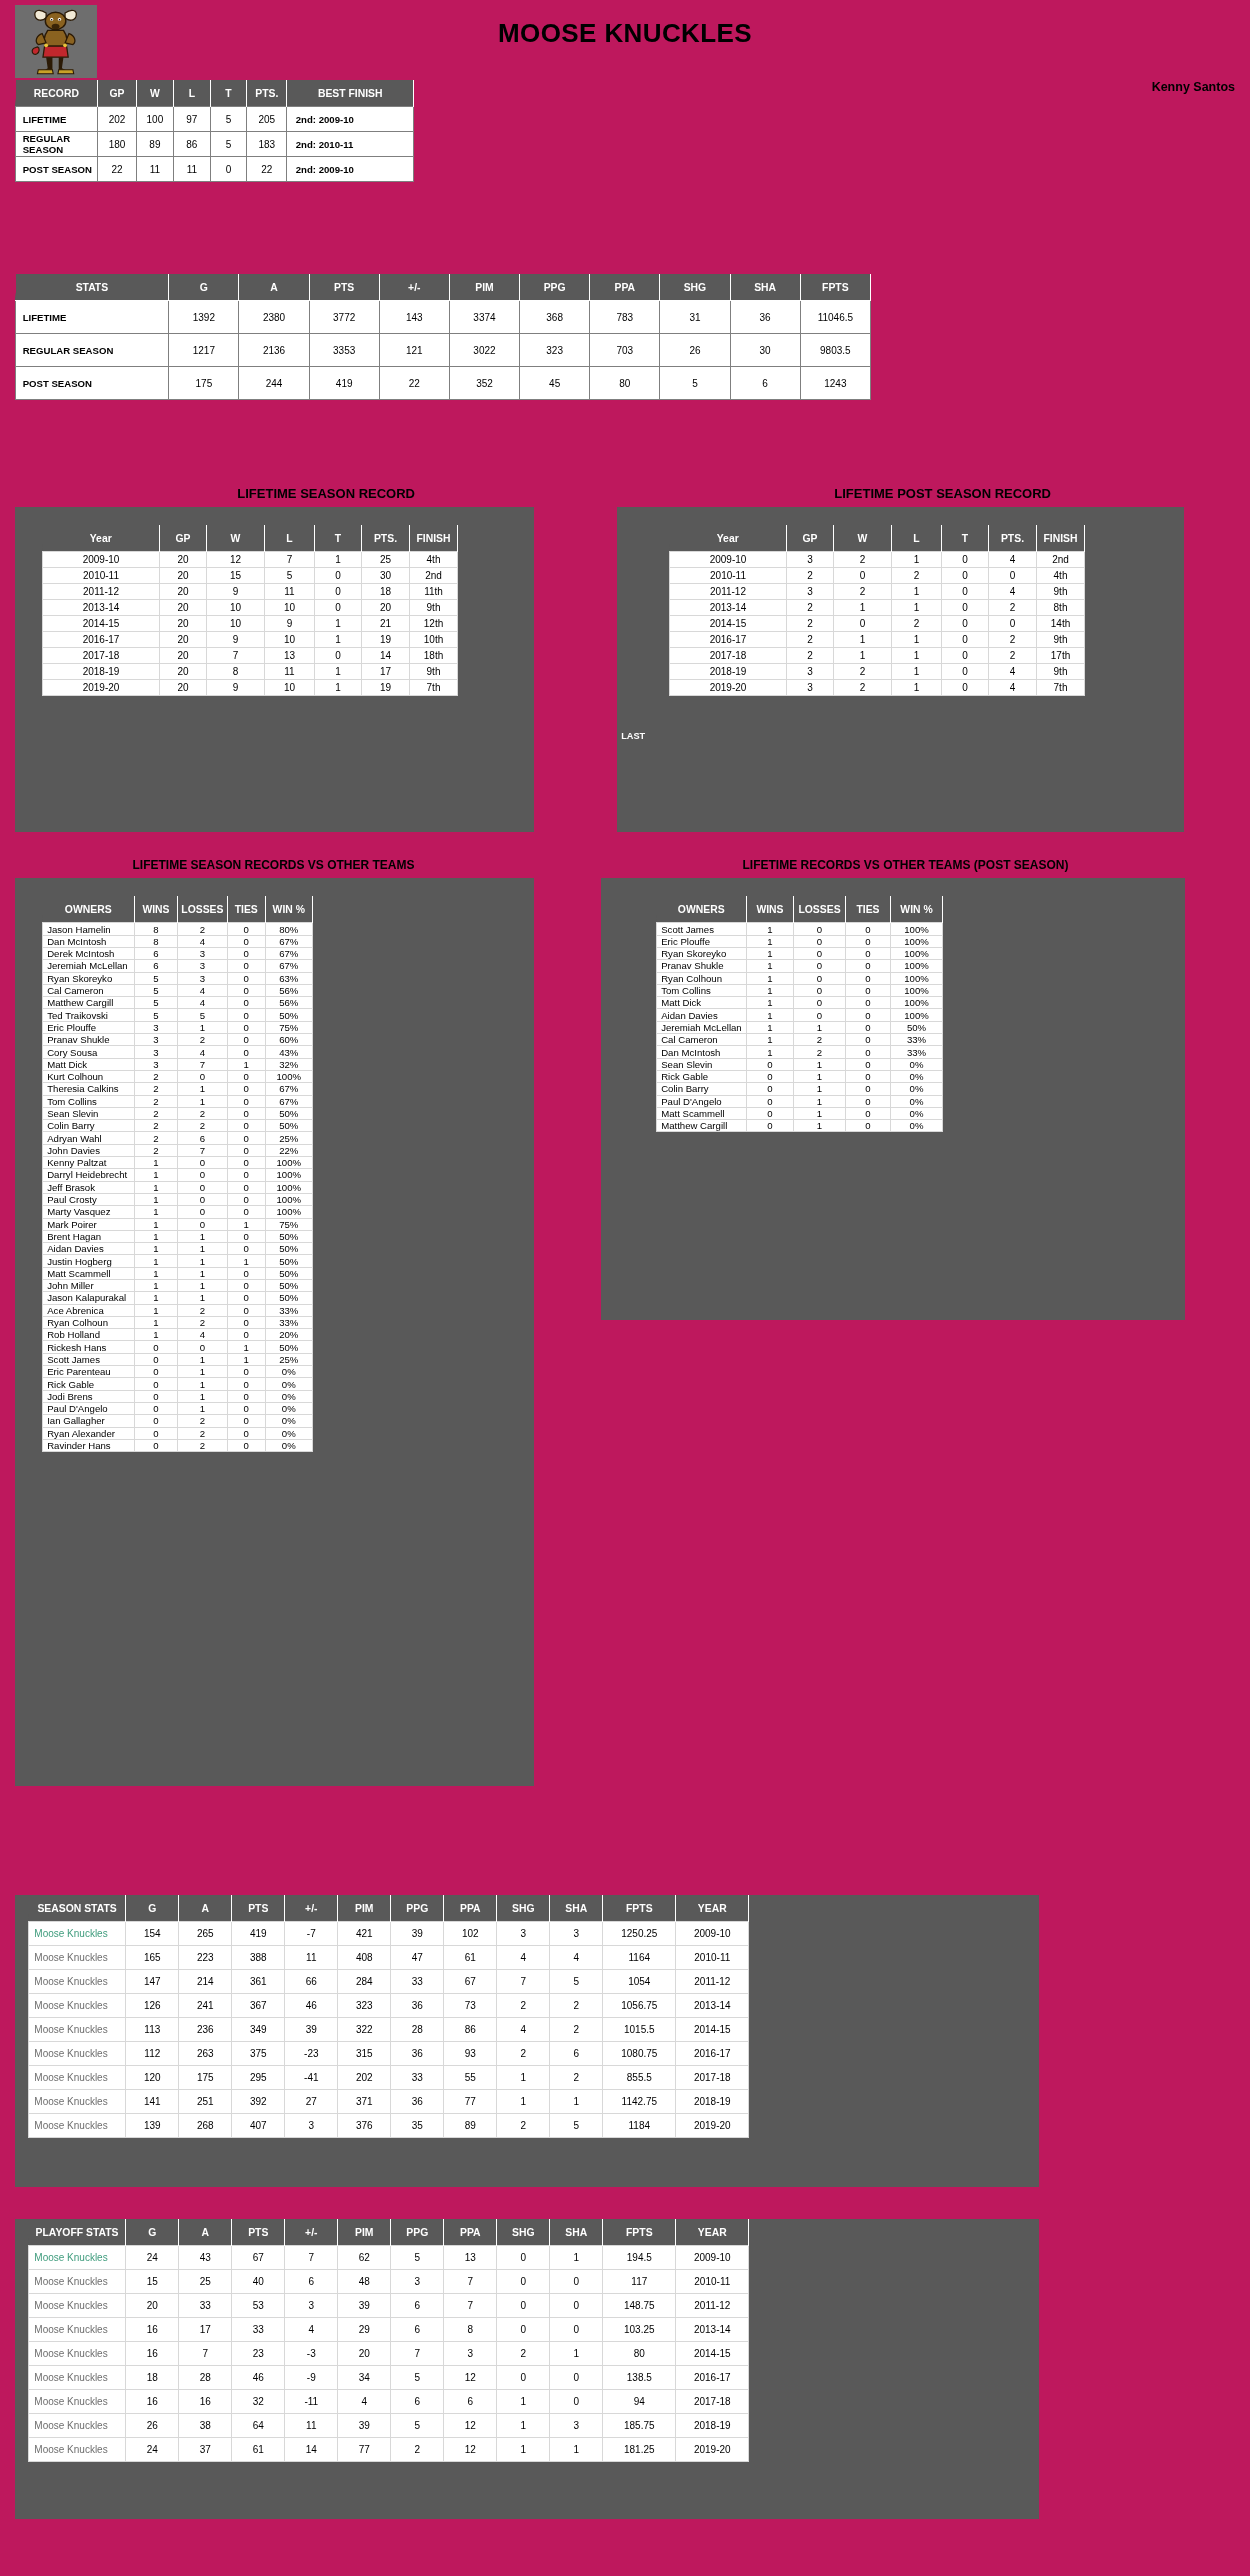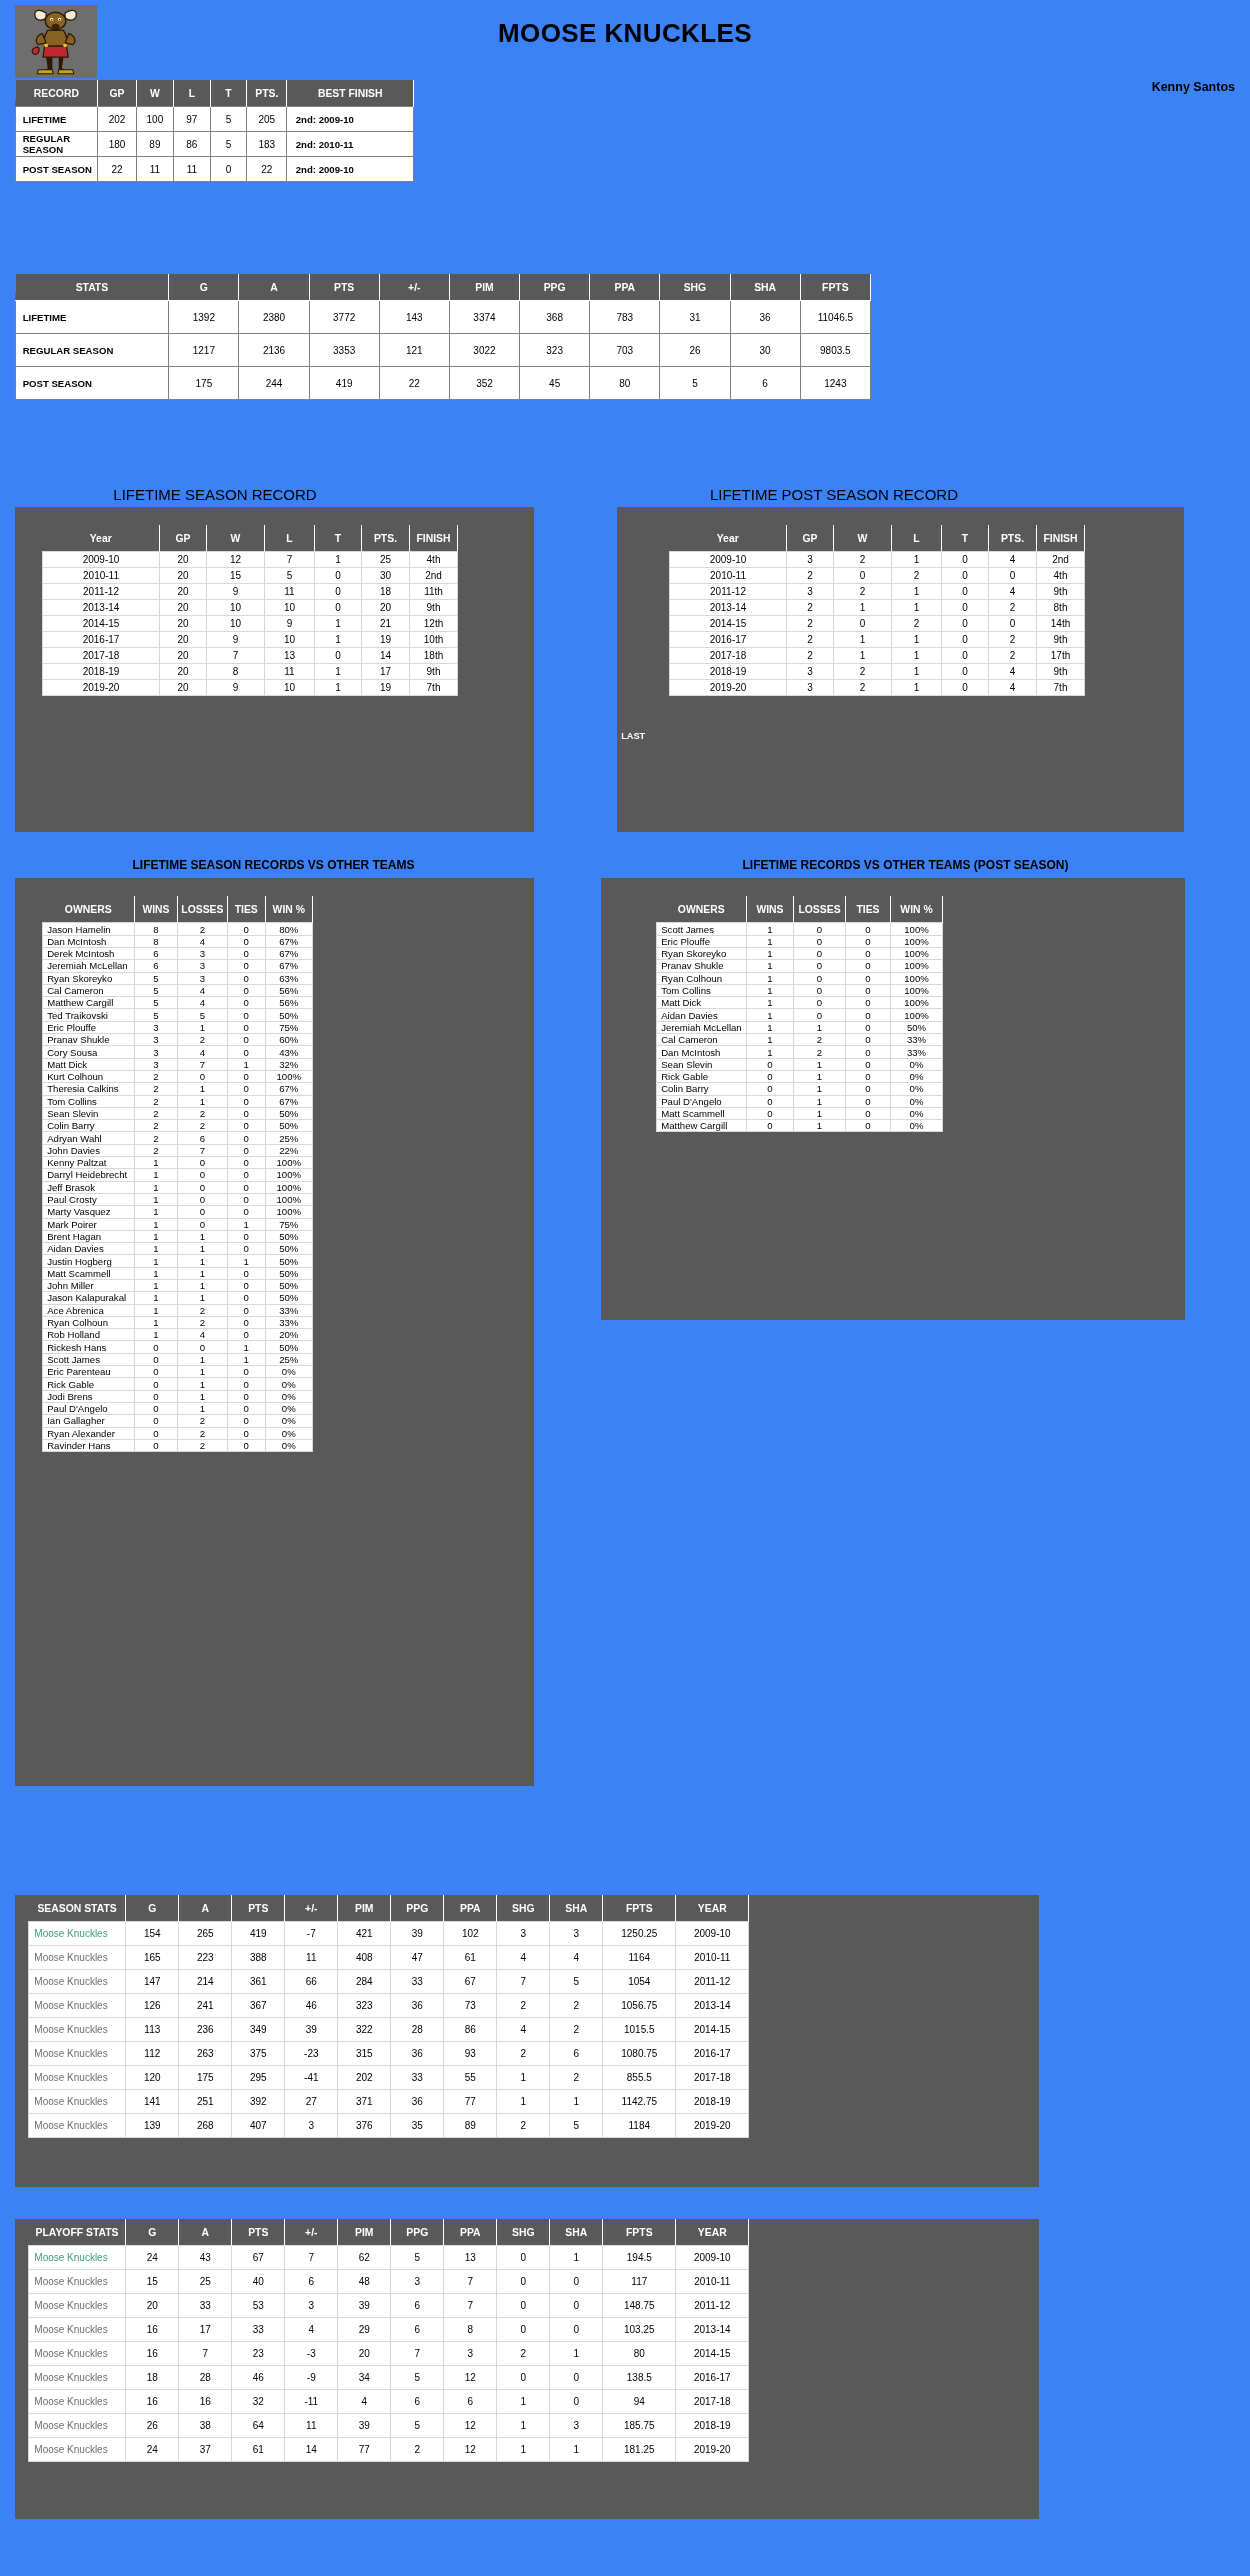--- a/index.html
+++ b/index.html
@@ -4,21 +4,21 @@
 <style>
   * { box-sizing: border-box; }
   html, body { margin:0; padding:0; }
   body {
     width: 1250px;
     background: #ffffff;
     font-family: "Liberation Sans", sans-serif;
     color: #000;
     -webkit-font-smoothing: none;
   }
-  .page { position: relative; width: 1250px; min-height: 2576px; background:#3b82f6; }
+  .page { position: relative; width: 1250px; min-height: 2576px; background:#be185d; }
 
   
   .header { position: relative; height: 80px; }
   .logo {
     position: absolute; left: 15px; top: 5px;
     width: 82px; height: 73px;
     background: #6e6e6e;
     overflow: hidden;
   }
   .logo svg { display:block; }
@@ -72,21 +72,21 @@
   table.stats td {
     background:#fff; border:0.8px solid #7f7f7f;
     font-size: 10px; text-align:center; height: 33px; vertical-align:middle;
   }
   table.stats td.lbl { text-align:left; padding-left:6.7px; font-weight:bold; font-size:9.6px; }
   .stats .s1 { width: 142px; }
   .stats .sc  { width: 65px; }
 
   
   .sr-title {
-    position:absolute; font-size:15px; font-weight:normal; text-align:center;
+    position:absolute; font-size:13px; font-weight:bold; text-align:right;
   }
   .sr-panel { position:absolute; background:#595959; }
   table.sr { background:#595959; }
   table.sr td {
     background:#fff; border:0.8px solid #d8d8d8;
     font-size: 10px; text-align:center; height: 16px; vertical-align:middle;
   }
   table.sr th { border-bottom:none; }
   .sr .y { width: 117px; } .sr .g { width: 47px; } .sr .w { width: 58px; }
   .sr .l { width: 50px; } .sr .t { width: 47px; } .sr .p { width: 48px; } .sr .f { width: 48px; }

